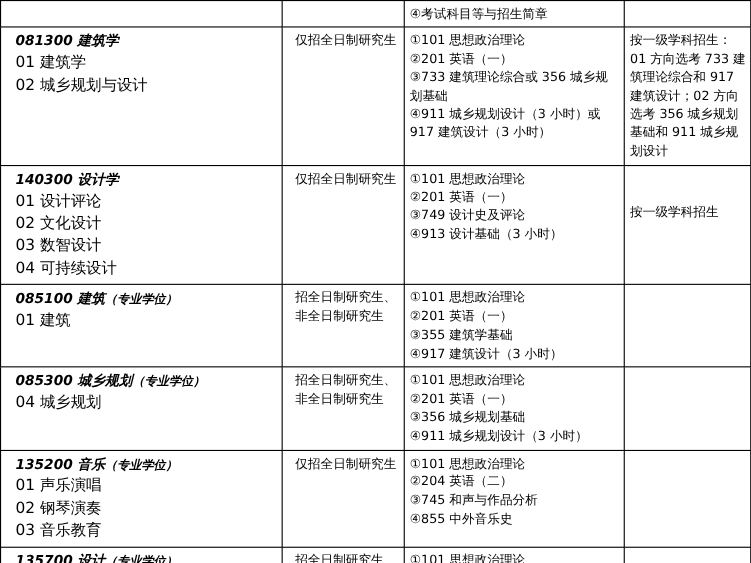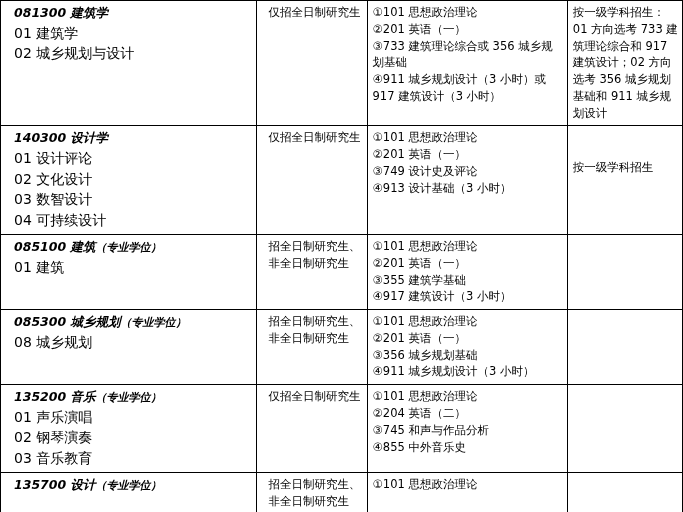--- a/index.html
+++ b/index.html
@@ -113,20 +113,26 @@
 
 <div class="page">
   <table class="main">
     <colgroup>
       <col class="col-a">
       <col class="col-b">
       <col class="col-c">
       <col class="col-d">
     </colgroup>
     <tbody>
+      <tr class="toprow">
+        <td></td>
+        <td></td>
+        <td>④考试科目等与招生简章</td>
+        <td></td>
+      </tr>
 
 
       <tr>
         <td>
           <span class="major-title">
             <span>081300</span>
             <span>建筑学</span><span class="deg"></span>
           </span>
           <ul class="dir-list">
             <li>01 建筑学</li>
@@ -204,21 +210,21 @@
         </td>
       </tr>
 
       <tr>
         <td>
           <span class="major-title">
             <span>085300</span>
             <span>城乡规划</span><span class="deg">（专业学位）</span>
           </span>
           <ul class="dir-list">
-            <li>08 城乡规划</li>
+            <li>04 城乡规划</li>
           </ul>
         </td>
         <td>
           <div class="cell-mode">招全日制研究生、非全日制研究生</div>
         </td>
         <td>
           <ul class="exam-list">
             <li>①101 思想政治理论</li>
             <li>②201 英语（一）</li>
             <li>③356 城乡规划基础</li>

